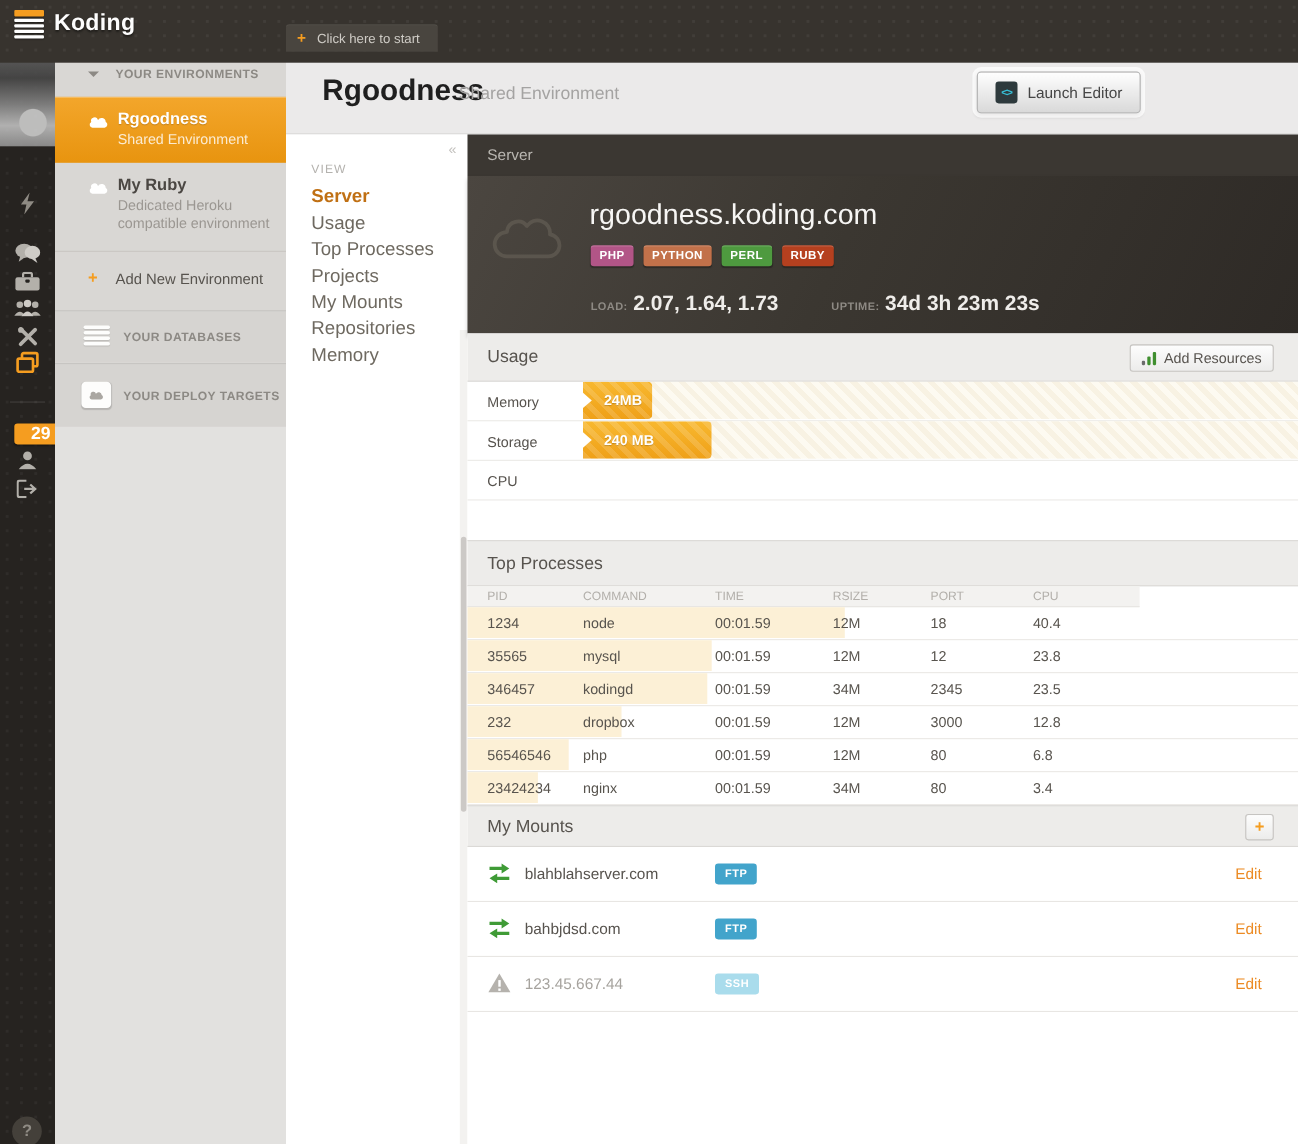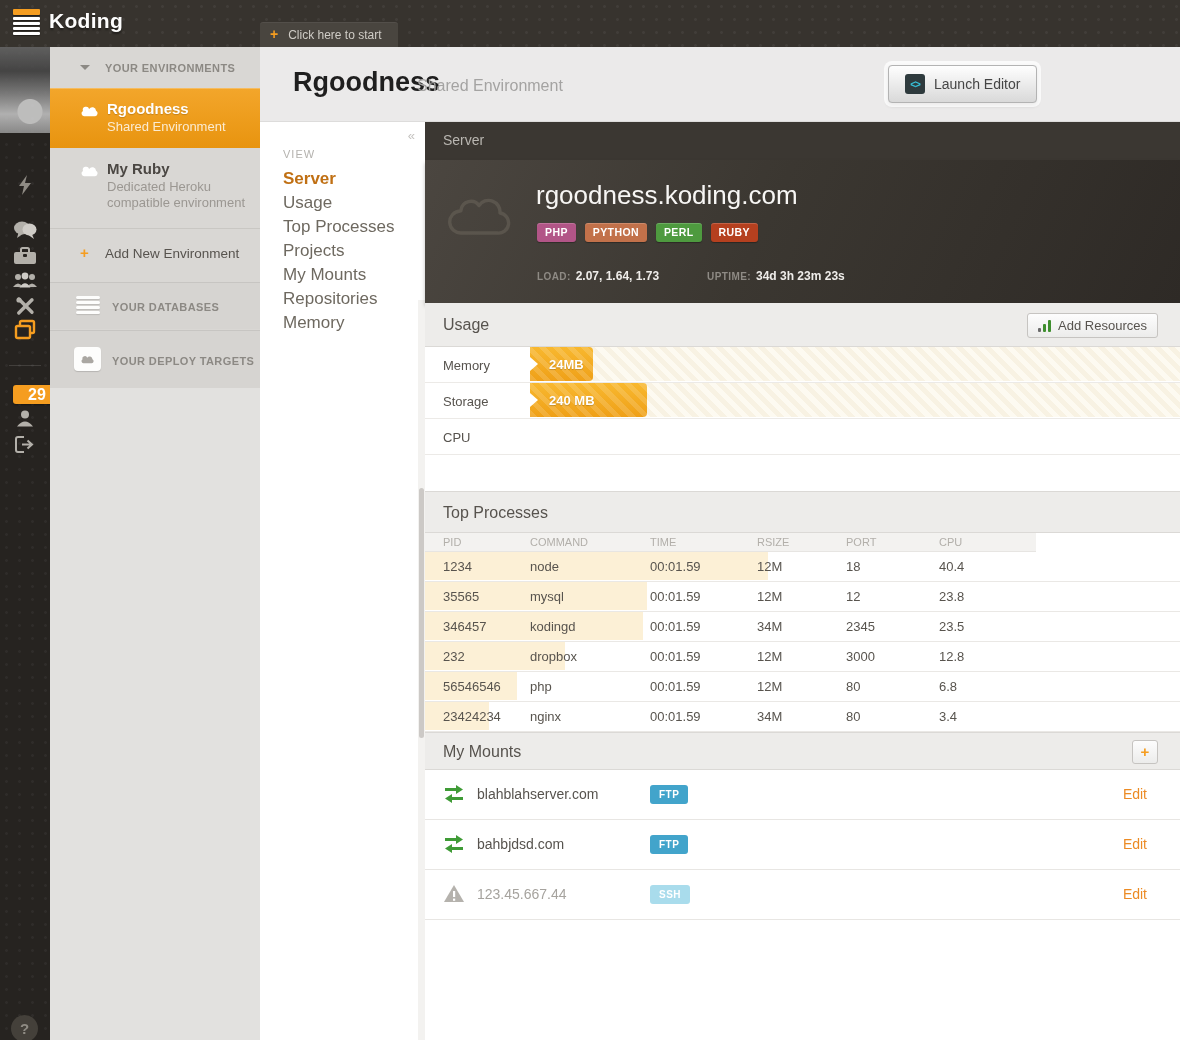--- a/index.html
+++ b/index.html
@@ -1,20 +1,20 @@
 <!DOCTYPE html>
 <html><head>
 <meta charset="utf-8">
 <style>
   * { box-sizing: border-box; margin: 0; padding: 0; }
   html,body { width:1180px; height:1040px; }
   body { position:relative; font-family:"Liberation Sans",sans-serif; background:#fff; overflow:hidden; }
 
   
-  .topbar { position:absolute; left:0; top:0; width:1180px; height:47px; background-color:#37332e;
+  .topbar { position:absolute; left:0; top:0; width:1180px; height:57px; background-color:#37332e;
     background-image:radial-gradient(rgba(255,255,255,.05) 1.2px, transparent 1.6px); background-size:13px 13px; z-index:6; }
   .logo { position:absolute; left:13px; top:9px; width:27px; height:28px; }
   .logo .lb { height:3px; background:#fff; margin-bottom:2px; border-radius:1px; box-shadow:0 1px 1px rgba(0,0,0,.4);}
   .logo .lb.orange { height:6px; background:#f59d20; }
   .brand { position:absolute; left:49px; top:9px; font-size:21px; font-weight:bold; color:#fdfdfd; letter-spacing:.3px; text-shadow:0 2px 2px rgba(0,0,0,.45); }
   .start-tab { position:absolute; left:260px; top:22px; height:25px; padding:0 16px 0 10px; background:#49453f; border-radius:3px 3px 0 0;
     color:#cfccc6; font-size:12px; line-height:25px; box-shadow:inset 0 1px 0 rgba(255,255,255,.06); }
   .start-tab .plus { color:#f59d20; font-weight:bold; font-size:14px; margin-right:10px; }
 
   
@@ -84,21 +84,21 @@
   .server-head-label { position:absolute; left:18px; top:10px; font-size:14px; color:#b9b6b1; }
   .banner { position:absolute; left:0; top:38px; width:755px; height:143px;
     background:linear-gradient(115deg,#4b4640 0%, #3b3731 45%, #2e2a26 100%); box-shadow:0 3px 4px rgba(0,0,0,.25); }
   .banner-cloud { position:absolute; left:22px; top:28px; opacity:.55; }
   .hostname { position:absolute; left:111px; top:20px; font-size:26px; color:#f7f6f4; }
   .badge-row { position:absolute; left:112px; top:63px; display:flex; gap:9px; }
   .lang-badge { height:19px; padding:0 8px; border-radius:3px; color:#fff; font-size:10.5px; font-weight:bold; line-height:19px; letter-spacing:.4px;
     box-shadow:inset 0 1px 0 rgba(255,255,255,.18), 0 1px 1px rgba(0,0,0,.3); }
   .stats-row { position:absolute; left:112px; top:106px; display:flex; gap:48px; }
   .stat-label { font-size:10px; color:#8e8a84; font-weight:bold; letter-spacing:.4px; margin-right:5px; }
-  .stat-value { font-size:12px; font-weight:bold; color:#efedea;margin-top:12px; }
+  .stat-value { font-size:19px; font-weight:bold; color:#efedea;margin-top:12px; }
 
   .panel-head { position:absolute; left:0; width:755px; background:#edecea; border-bottom:1px solid #dbd9d6; }
   .panel-title { position:absolute; left:18px; font-size:16px; color:#57534e; }
 
   
   .usage-head { top:181px; height:44px; }
   .usage-head .panel-title { top:13px; }
   .add-res-btn { position:absolute; right:22px; top:10px; height:25px; padding:0 10px; display:flex; align-items:center; gap:7px;
     background:linear-gradient(#fdfdfd,#ececeb); border:1px solid #c6c4c1; border-radius:3px; cursor:pointer; }
   .add-res-label { font-size:13px; color:#57534e; }

